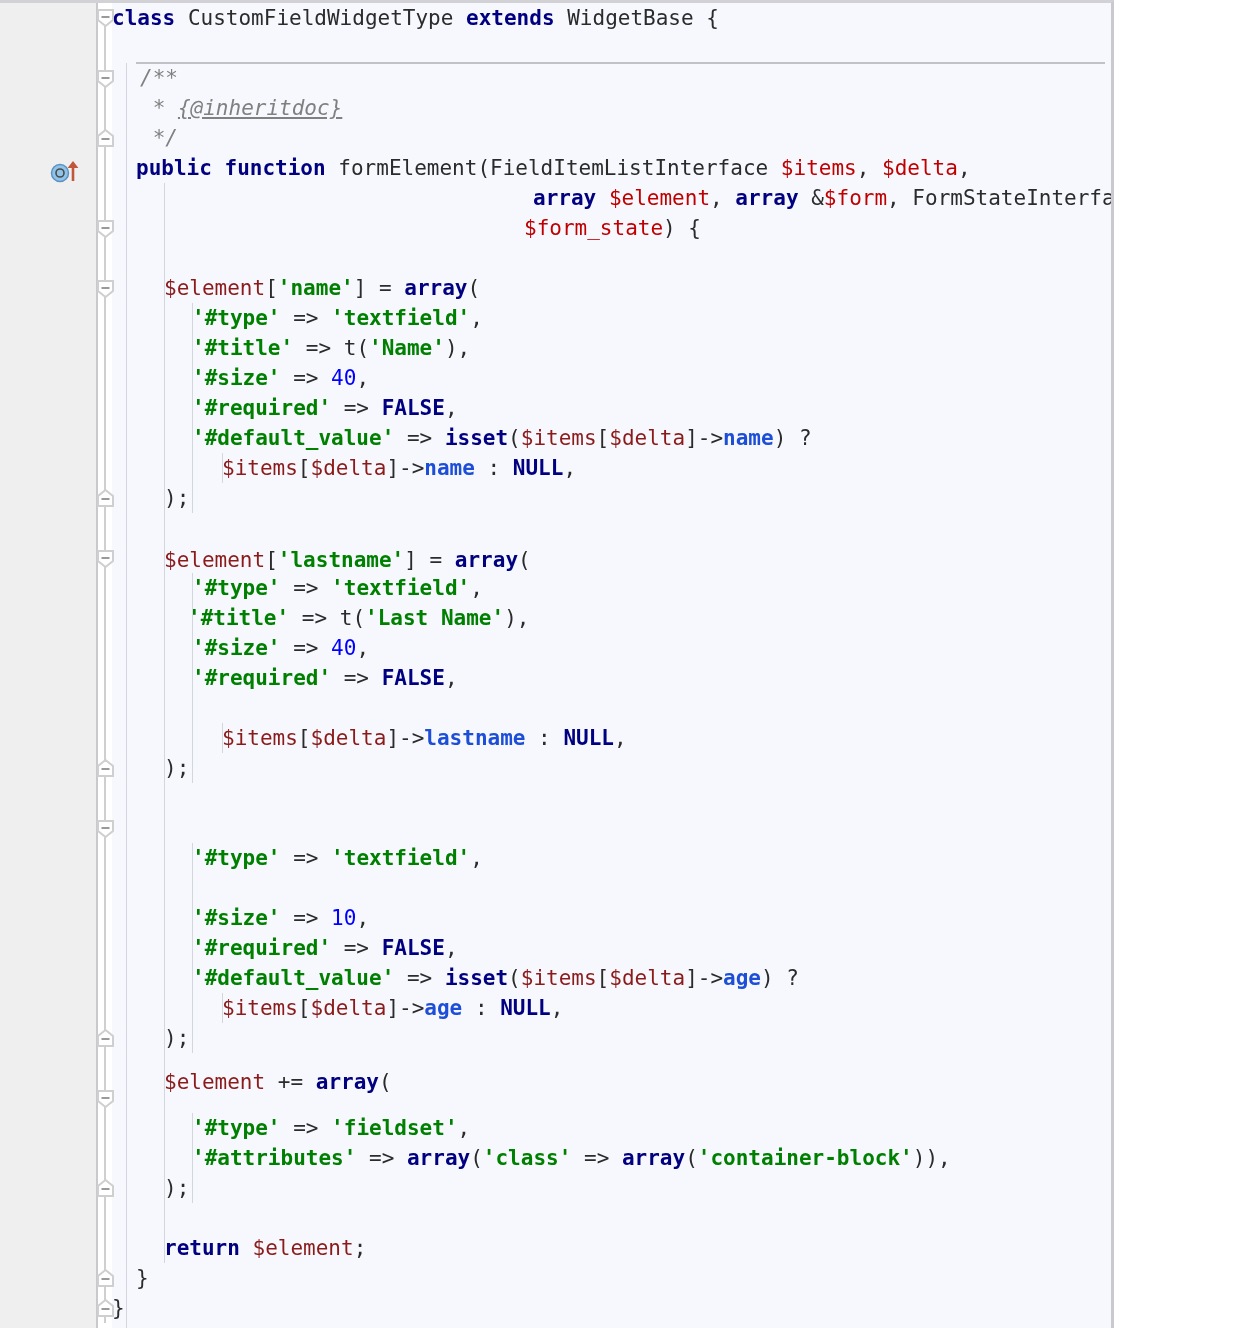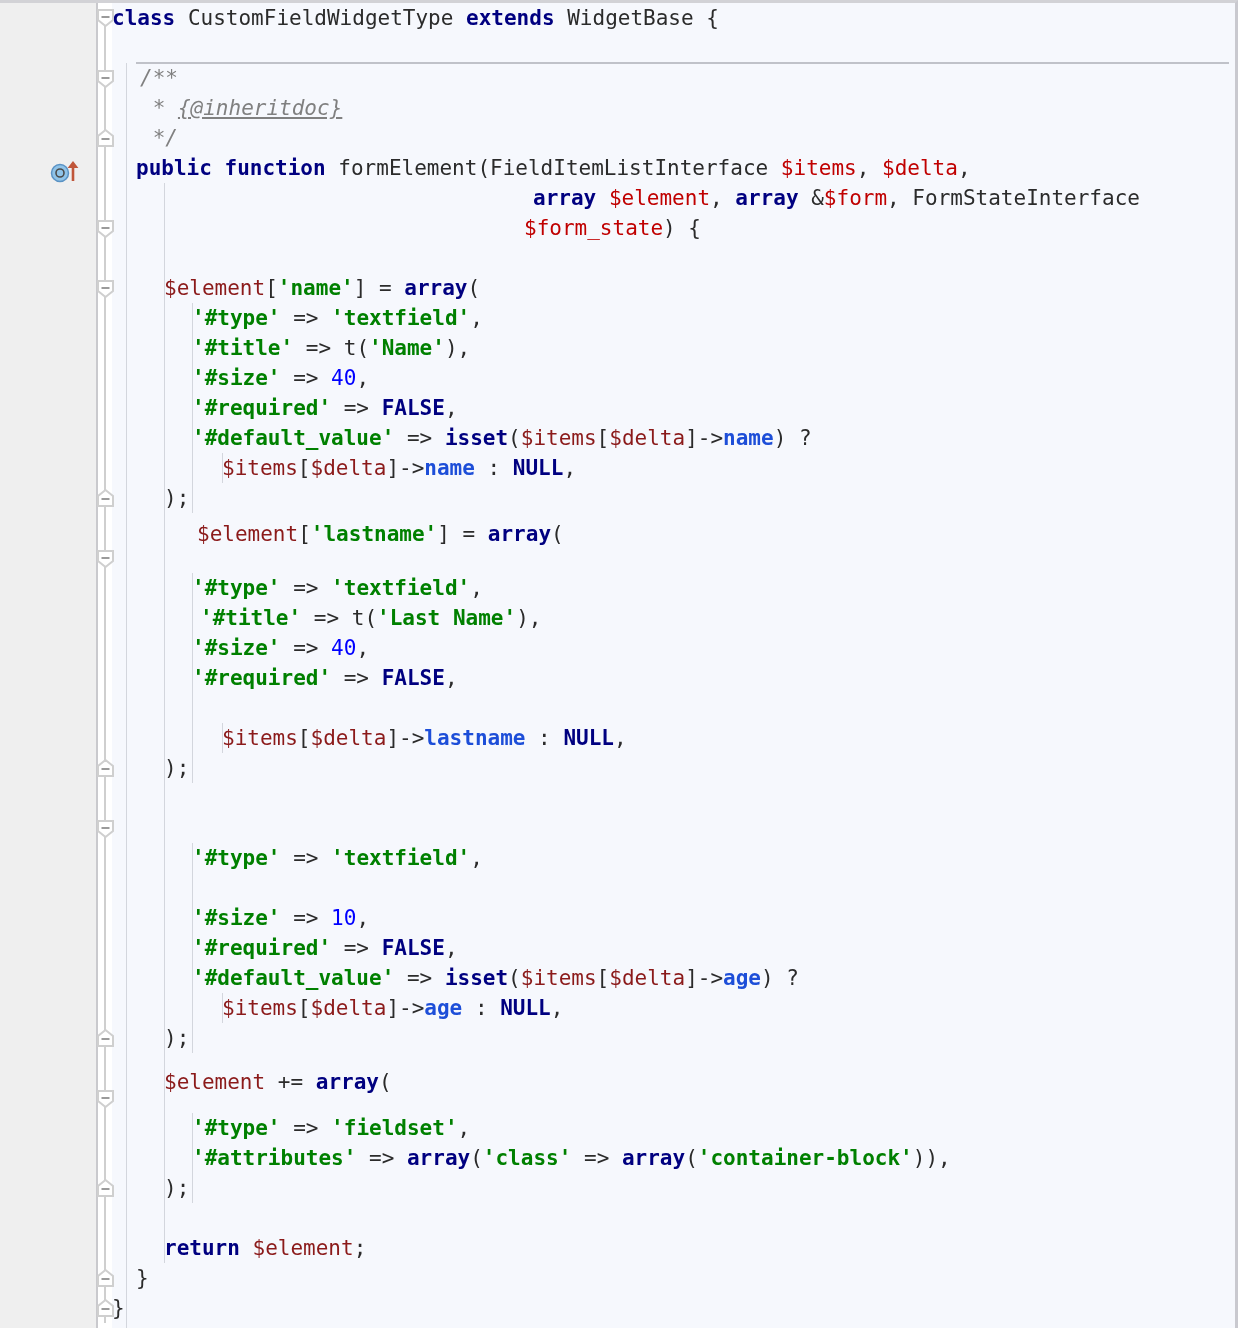--- a/index.html
+++ b/index.html
@@ -2,21 +2,21 @@
 <html><head>
 <meta charset="utf-8">
 <style>
   html, body {
     margin: 0;
     padding: 0;
     background: #ffffff;
   }
   #editor {
     position: relative;
-    width: 1238px;
+    width: 1114px;
     height: 1328px;
     overflow: hidden;
     font-family: "DejaVu Sans Mono", monospace;
     font-size: 21px;
     background: #f6f8fd;
     box-sizing: border-box;
     border-top: 3px solid #d2d2d6;
     border-right: 3px solid #c9c9cf;
   }
 
@@ -178,25 +178,25 @@
     <div class="code-line" style="top:390px; left:80px;"><span class="str">'#required'</span><span class="op"> =&gt; </span><span class="kw">FALSE</span><span class="op">,</span></div>
 
     <div class="code-line" style="top:420px; left:80px;"><span class="str">'#default_value'</span><span class="op"> =&gt; </span><span class="kw">isset</span><span class="op">(</span><span class="var">$items</span><span class="op">[</span><span class="var">$delta</span><span class="op">]-&gt;</span><span class="prop">name</span><span class="op">) ?</span></div>
 
     <div class="code-line" style="top:450px; left:110px;"><span class="var">$items</span><span class="op">[</span><span class="var">$delta</span><span class="op">]-&gt;</span><span class="prop">name</span><span class="op"> : </span><span class="kw">NULL</span><span class="op">,</span></div>
 
     <div class="code-line" style="top:480px; left:52px;"><span class="op">);</span></div>
 
     <div class="code-line" style="top:510px; left:0px;"> </div>
 
-    <div class="code-line" style="top:516px; left:52px;margin-left:33px;"><span class="var">$element</span><span class="op">[</span><span class="str typo">'lastname'</span><span class="op">] = </span><span class="kw">array</span><span class="op">(</span></div>
+    <div class="code-line" style="top:542px; left:52px;"><span class="var">$element</span><span class="op">[</span><span class="str typo">'lastname'</span><span class="op">] = </span><span class="kw">array</span><span class="op">(</span></div>
 
     <div class="code-line" style="top:570px; left:80px;"><span class="str">'#type'</span><span class="op"> =&gt; </span><span class="str typo">'textfield'</span><span class="op">,</span></div>
 
-    <div class="code-line" style="top:600px; left:88px;"><span class="str">'#title'</span><span class="op"> =&gt; </span><span class="fn">t</span><span class="op">(</span><span class="str">'Last Name'</span><span class="op">),</span></div>
+    <div class="code-line" style="top:600px; left:76px;"><span class="str">'#title'</span><span class="op"> =&gt; </span><span class="fn">t</span><span class="op">(</span><span class="str">'Last Name'</span><span class="op">),</span></div>
 
     <div class="code-line" style="top:630px; left:80px;"><span class="str">'#size'</span><span class="op"> =&gt; </span><span class="num">40</span><span class="op">,</span></div>
 
     <div class="code-line" style="top:660px; left:80px;"><span class="str">'#required'</span><span class="op"> =&gt; </span><span class="kw">FALSE</span><span class="op">,</span></div>
 
 
     <div class="code-line" style="top:720px; left:110px;"><span class="var">$items</span><span class="op">[</span><span class="var">$delta</span><span class="op">]-&gt;</span><span class="prop">lastname</span><span class="op"> : </span><span class="kw">NULL</span><span class="op">,</span></div>
 
     <div class="code-line" style="top:750px; left:52px;"><span class="op">);</span></div>
 

